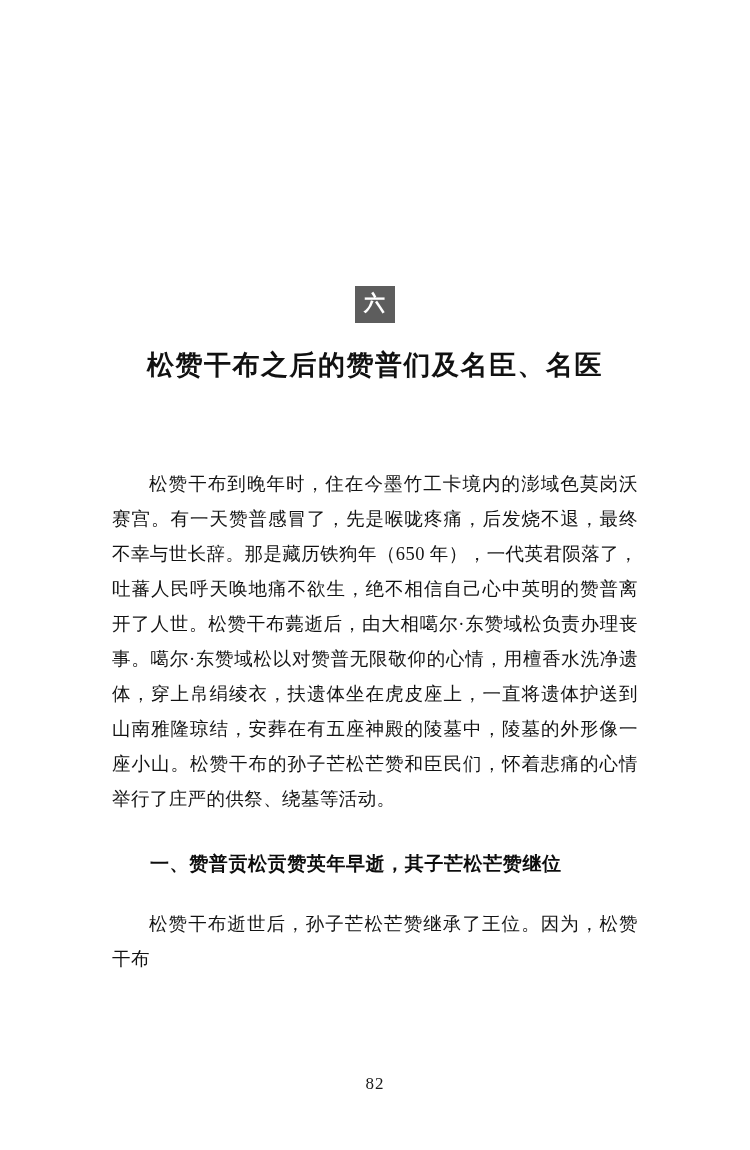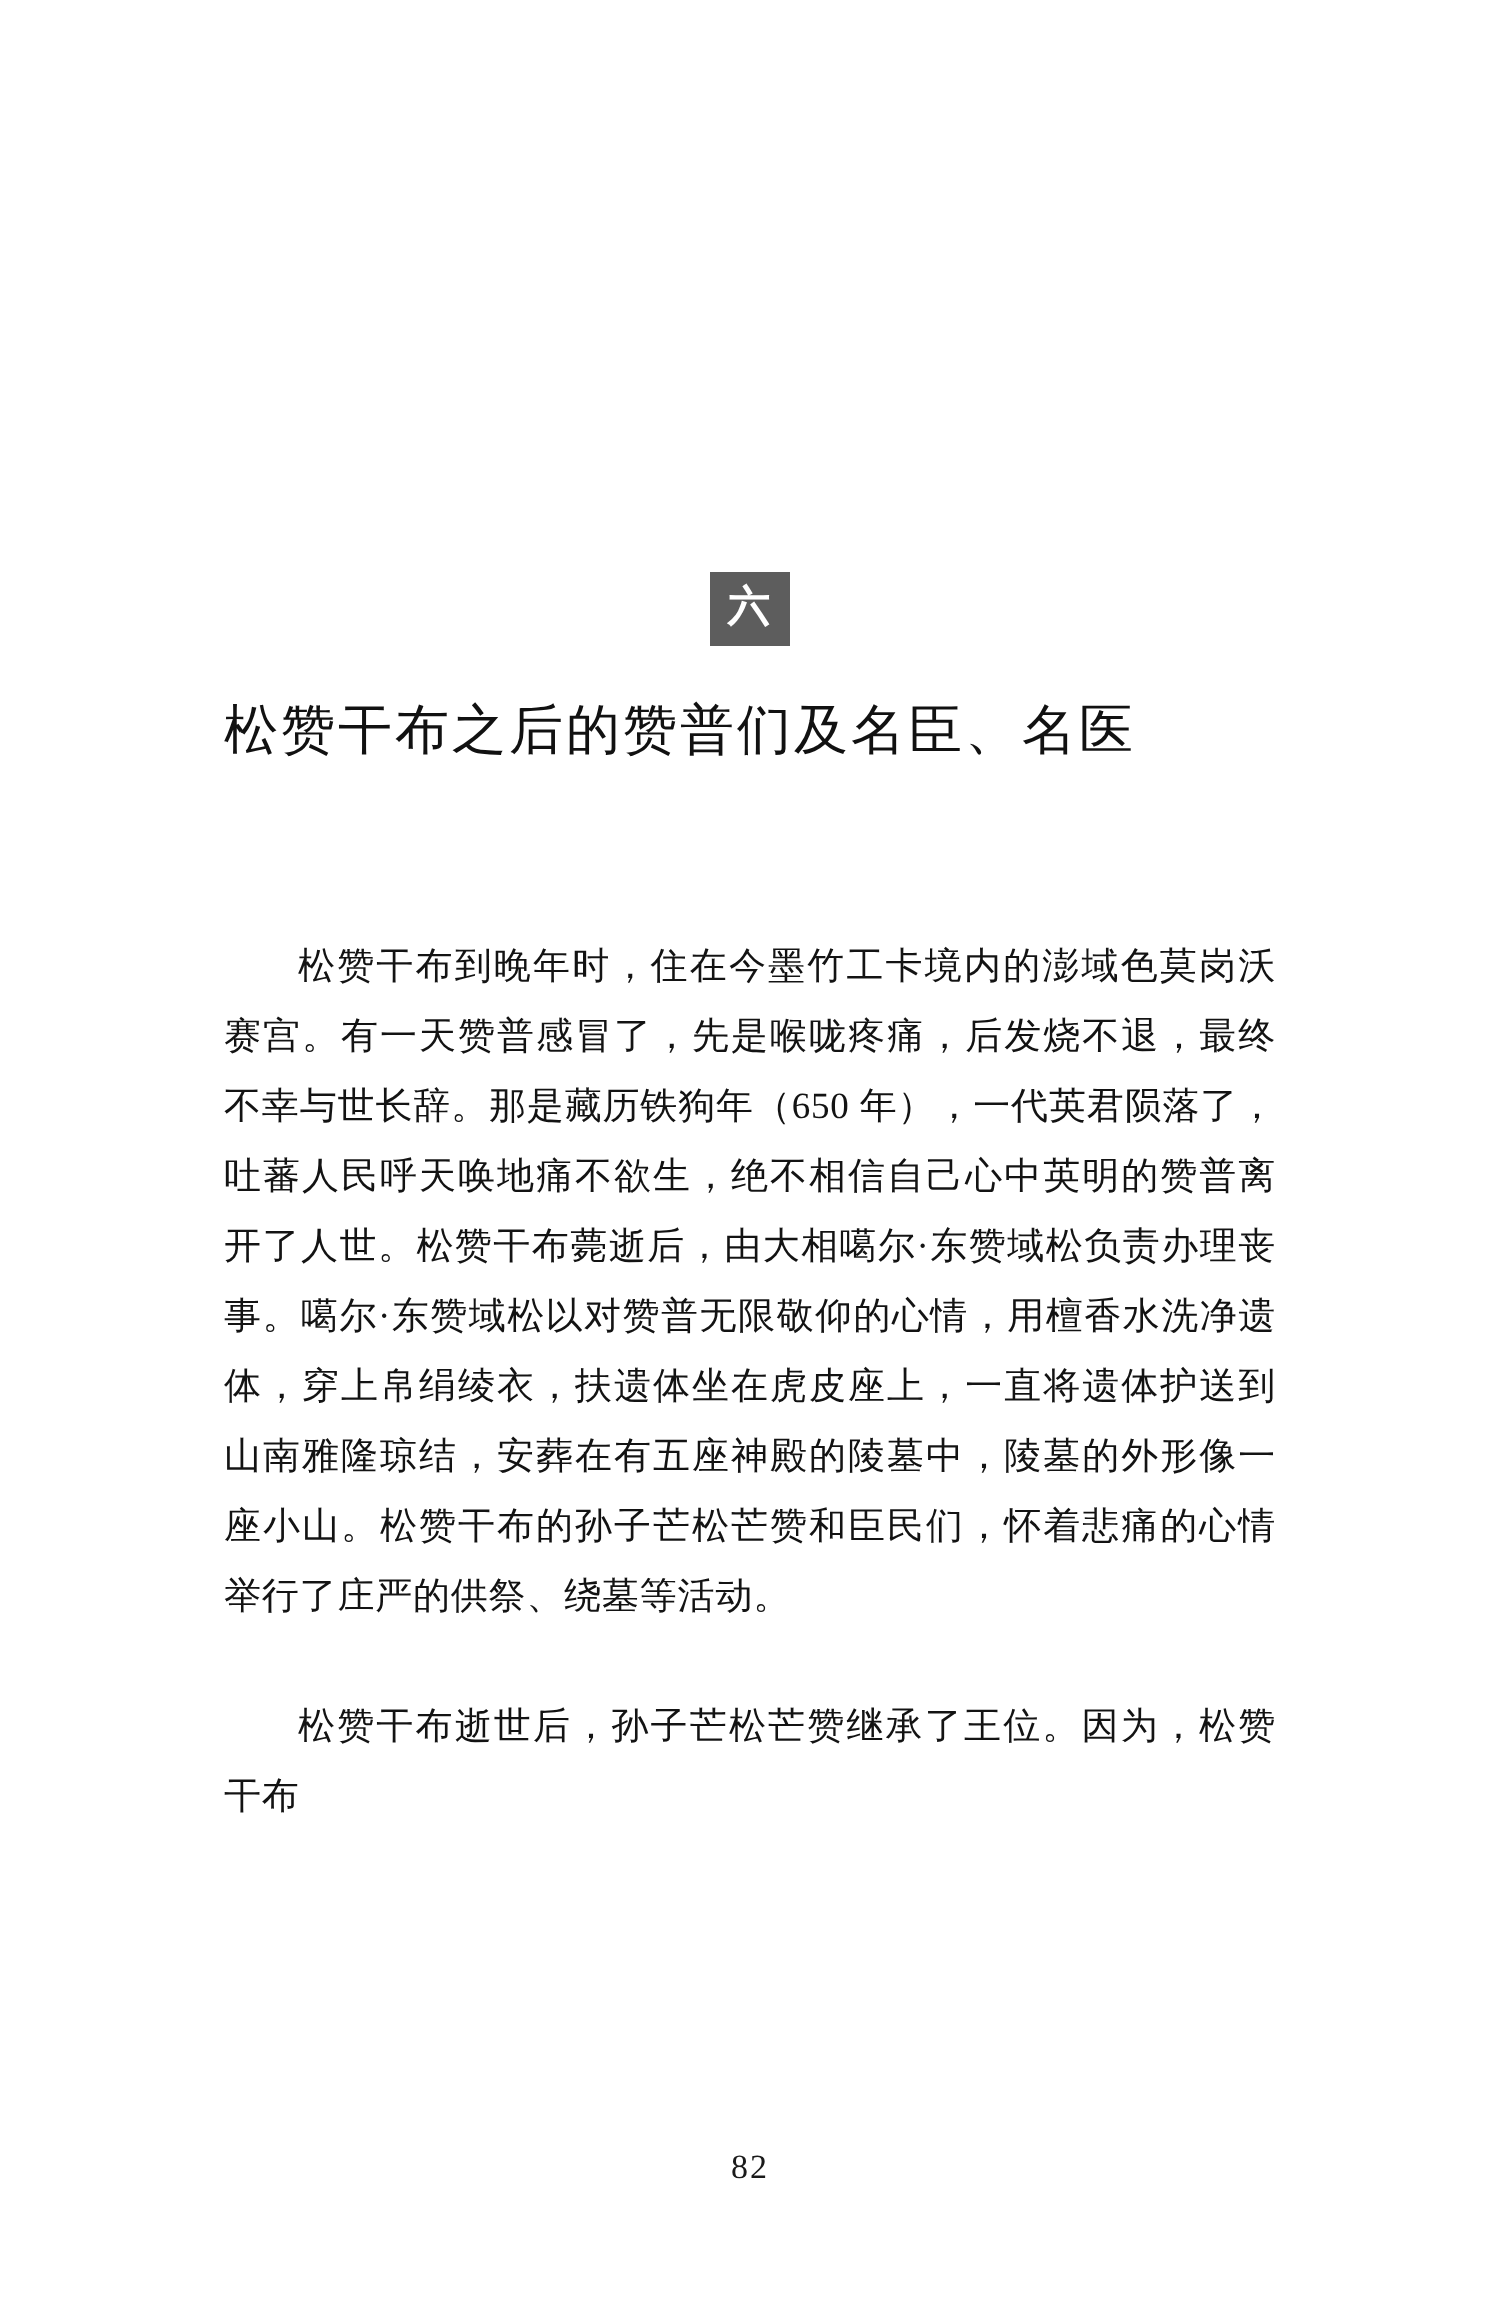--- a/index.html
+++ b/index.html
@@ -35,23 +35,23 @@
     color: #ffffff;
     font-size: 21px;
     font-weight: bold;
     line-height: 1;
     padding: 7px 9px 9px 9px;
     letter-spacing: 1px;
     font-family: "Liberation Serif", "DejaVu Serif", serif;
   }
 
   .chapter-title {
-    text-align: left;
+    text-align: center;
     font-size: 27px;
-    font-weight: normal;
+    font-weight: bold;
     letter-spacing: 1.5px;
     margin-top: 24px;
     color: #111111;
   }
 
   
   .body-block {
     margin-top: 84px;
   }
   p.para {
@@ -97,19 +97,20 @@
 
   <div class="chapter-number-wrap">
     <span class="chapter-number">六</span>
   </div>
 
   <h1 class="chapter-title">松赞干布之后的赞普们及名臣、名医</h1>
 
   <div class="body-block">
     <p class="para">松赞干布到晚年时，住在今墨竹工卡境内的澎域色莫岗沃赛宫。有一天赞普感冒了，先是喉咙疼痛，后发烧不退，最终不幸与世长辞。那是藏历铁狗年（650 年），一代英君陨落了，吐蕃人民呼天唤地痛不欲生，绝不相信自己心中英明的赞普离开了人世。松赞干布薨逝后，由大相噶尔·东赞域松负责办理丧事。噶尔·东赞域松以对赞普无限敬仰的心情，用檀香水洗净遗体，穿上帛绢绫衣，扶遗体坐在虎皮座上，一直将遗体护送到山南雅隆琼结，安葬在有五座神殿的陵墓中，陵墓的外形像一座小山。松赞干布的孙子芒松芒赞和臣民们，怀着悲痛的心情举行了庄严的供祭、绕墓等活动。</p>
 
+    <h2 class="section-heading">一、赞普贡松贡赞英年早逝，其子芒松芒赞继位</h2>
 
     <p class="para after-heading">松赞干布逝世后，孙子芒松芒赞继承了王位。因为，松赞干布</p>
   </div>
 
   <div class="page-number">82</div>
 
 </div>
 
 </body></html>

